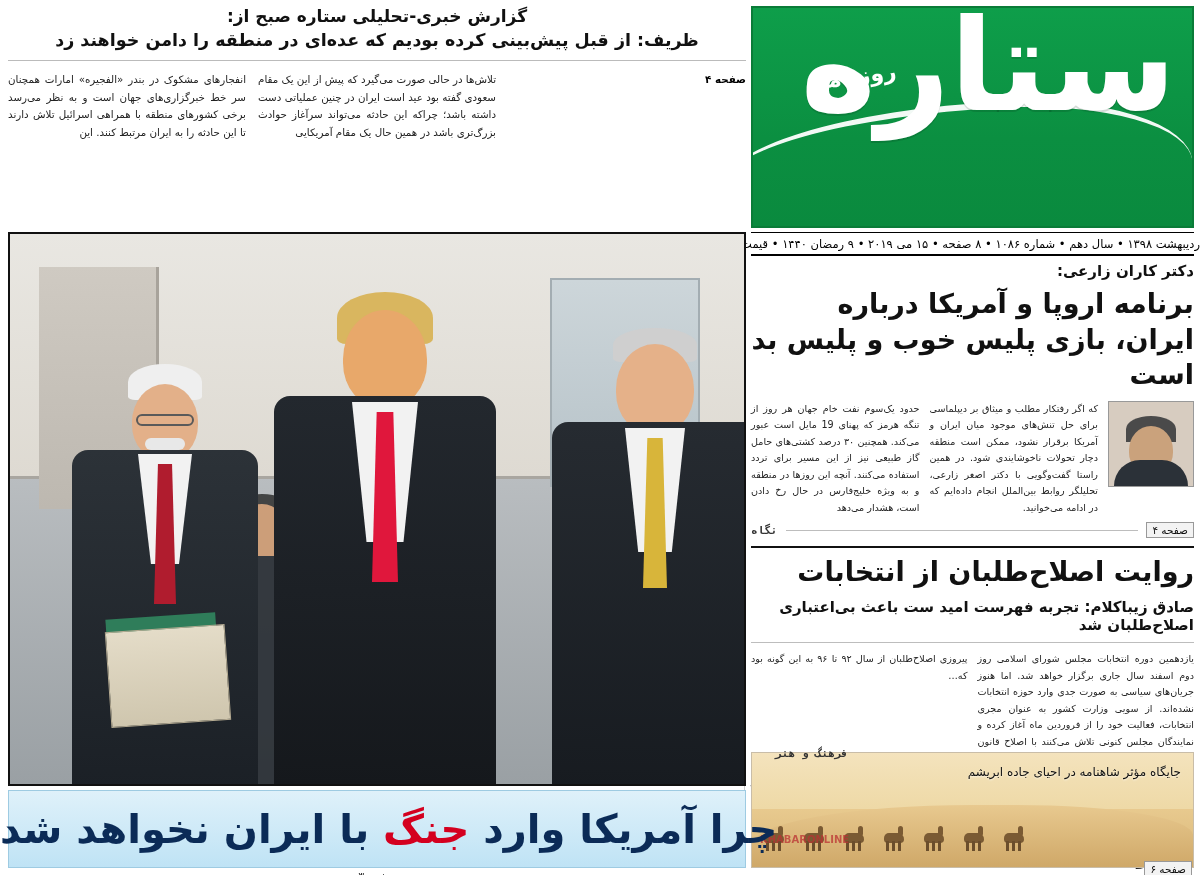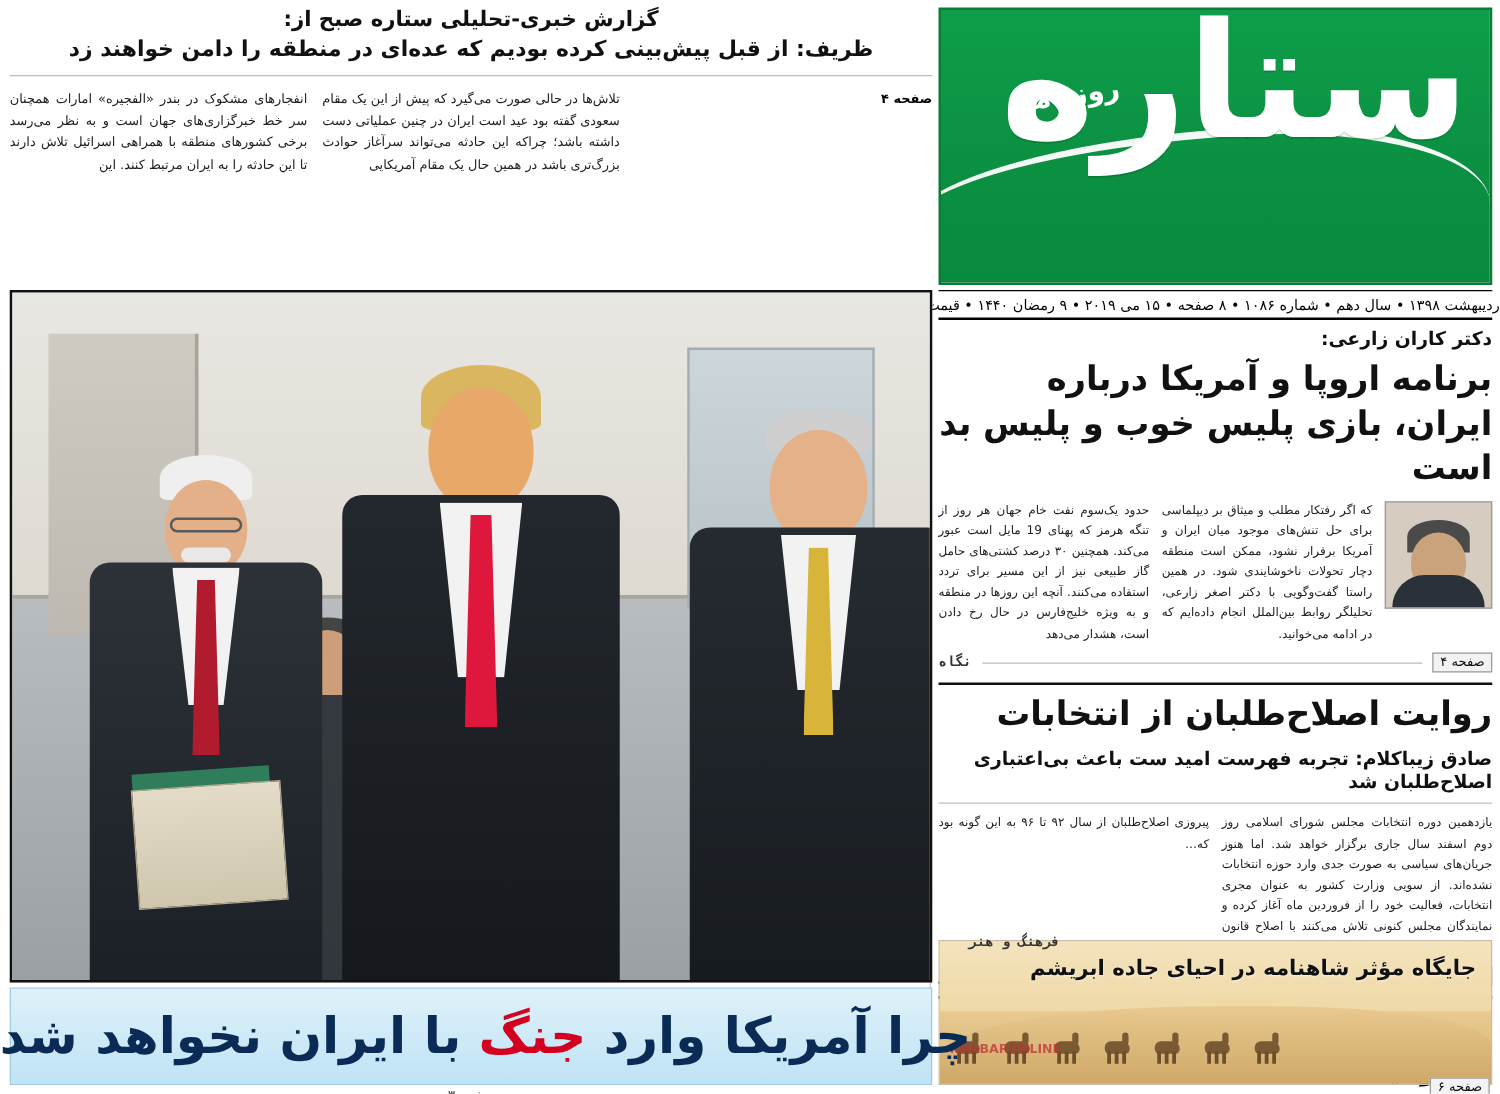--- a/index.html
+++ b/index.html
@@ -236,21 +236,21 @@
   .camel:after{
     content:""; position:absolute; left:16px; top:-3px;
     width:5px; height:10px; background:#7a5a33; border-radius:3px;
   }
   .camel i{
     position:absolute; bottom:0; left:4px; width:3px; height:10px; background:#6b4e2c;
     box-shadow: 6px 0 0 #6b4e2c, 12px 0 0 #6b4e2c;
   }
   .culture .headline {
     position:absolute; right:12px; top:12px;
-    font-size: 17px; font-weight:bold; color:#111;
+    font-size: 12px; font-weight:normal; color:#111;
     text-shadow: 0 1px 2px rgba(255,255,255,.7);
   }
   .culture .watermark {
     position:absolute; left:8px; bottom:22px;
     font-size: 10px; color:#b33; opacity:.75; font-weight:bold;
   }
 
   
   .photo-wrap {
     position: absolute;

